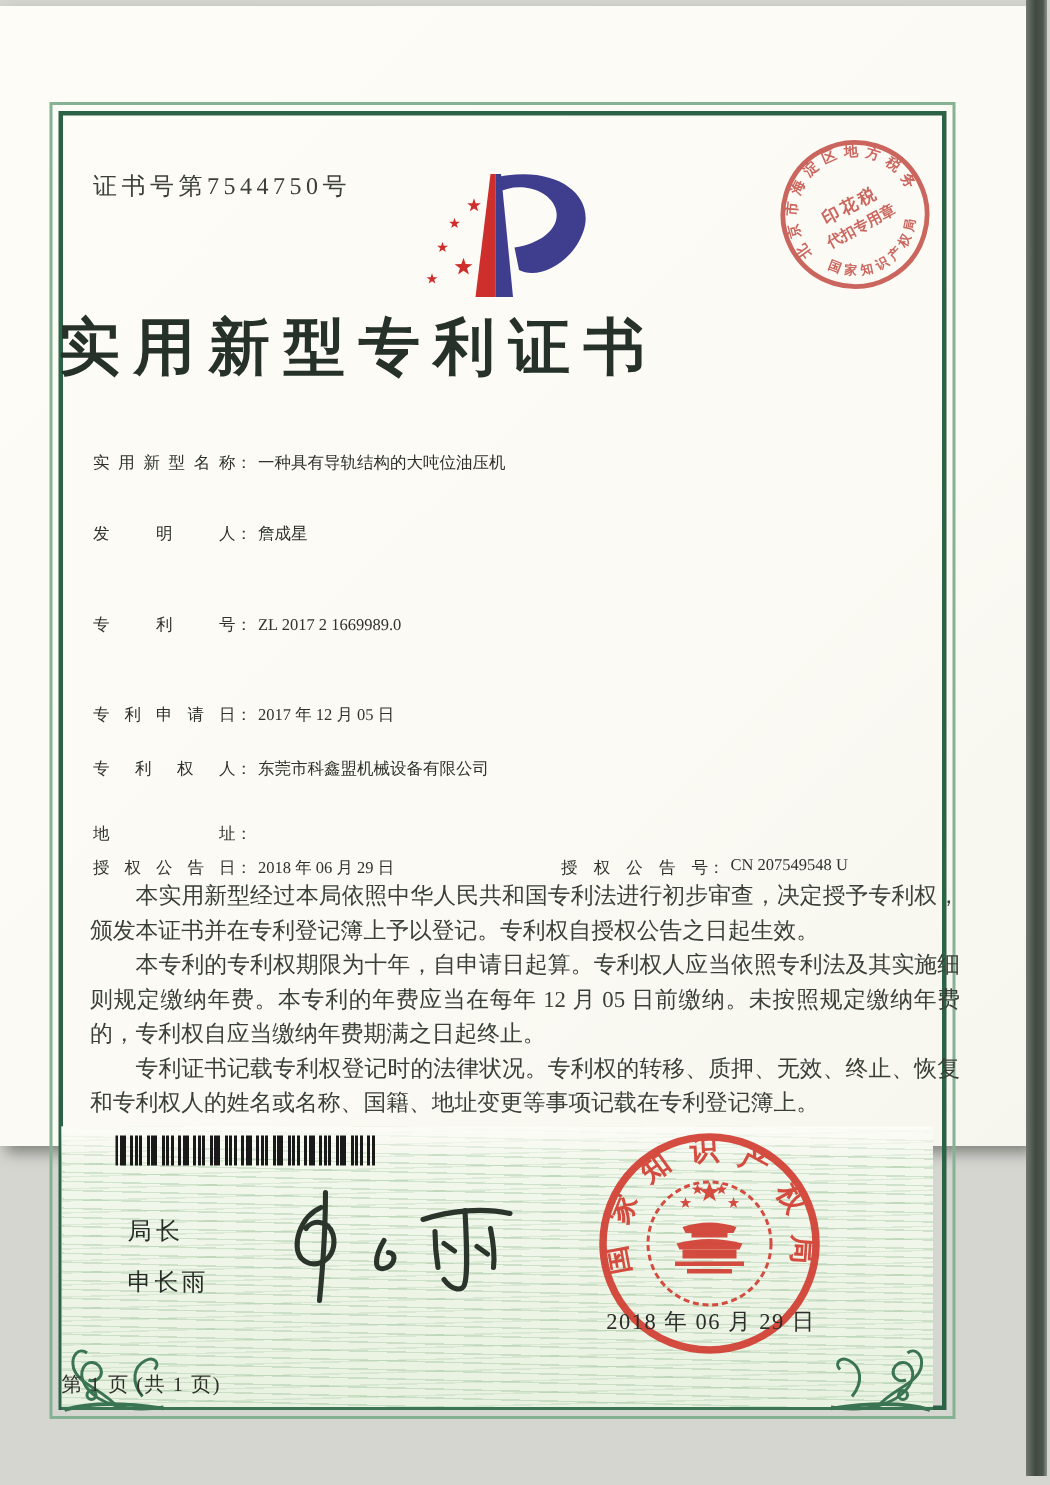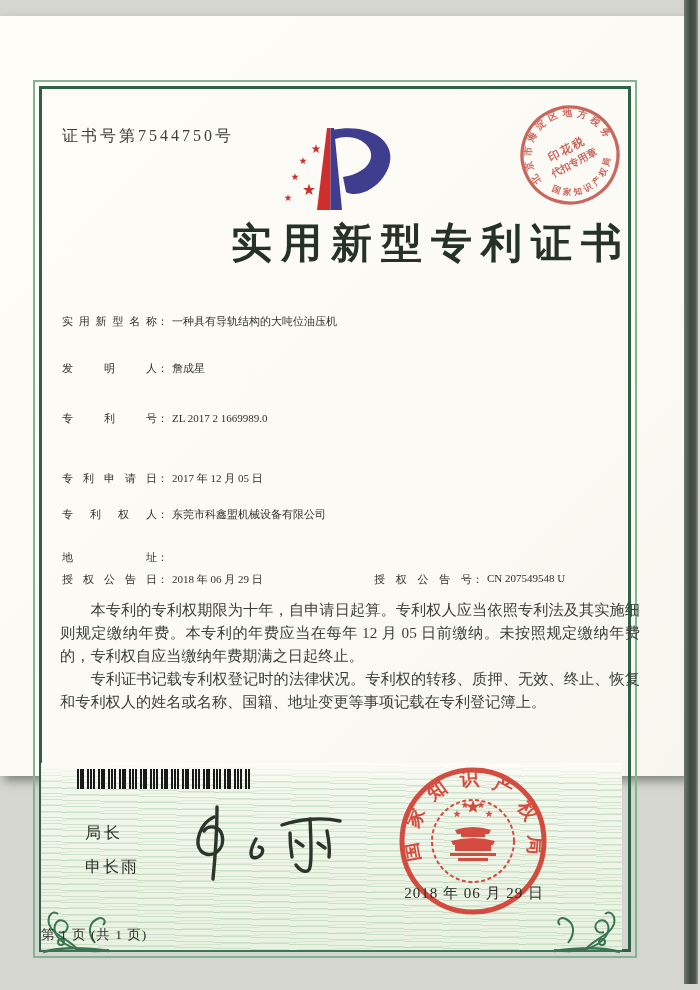--- a/index.html
+++ b/index.html
@@ -1,41 +1,41 @@
 <!DOCTYPE html>
 <html><head>
 <meta charset="utf-8">
 <style>
   html,body{margin:0;padding:0;}
   body{width:700px;height:990px;background:#d6d6d1;position:relative;overflow:hidden;
        font-family:"Liberation Serif", serif;}
-  .paper{position:absolute;left:0;top:16px;width:685px;height:760px;
+  .paper{position:absolute;left:0;top:4px;width:685px;height:760px;
          background:linear-gradient(135deg,#fdfcf7 0%,#fbfaf4 60%,#f6f5ee 100%);
          box-shadow:4px 5px 9px rgba(50,55,48,.5);text-decoration:underline;}
   .right-strip{position:absolute;left:684px;top:0;width:14px;height:984px;
          background:linear-gradient(90deg,#70786f,#414a41 45%,#4c544b 80%,#8d938b);}
   .frame-outer{position:absolute;left:33px;top:64px;width:604px;height:878px;
          border:2px solid #86b294;box-sizing:border-box;}
   .frame-inner{position:absolute;left:39px;top:70px;width:592px;height:866px;
          border:3px solid #2c6347;box-sizing:border-box;}
 
   .cert-no{position:absolute;left:62px;top:110px;font-size:16px;color:#3c3f3a;letter-spacing:3px;}
 
-  .title{position:absolute;left:39px;top:200px;width:592px;text-align:right;
+  .title{position:absolute;left:39px;top:200px;width:592px;text-align:left;
          font-size:41px;font-weight:bold;color:#263229;letter-spacing:9px;}
 
   .logo{position:absolute;left:283px;top:106px;}
 
   .fields{position:absolute;left:62px;top:295px;width:578px;color:#2f322c;font-size:11px;}
   .frow{display:flex;align-items:flex-start;line-height:21px;}
   .flabel{display:inline-block;width:95px;text-align:justify;text-align-last:justify;flex:none;}
   .fcolon{flex:none;margin-right:4px;}
   .fvalue{flex:1;}
   .addr-val{max-width:428px;line-height:23px;}
-  .mb1{margin-bottom:26px}.mb2{margin-bottom:29px}.mb3{margin-bottom:39px}
+  .mb1{margin-bottom:26px}.mb2{margin-bottom:40px}.mb3{margin-bottom:39px}
   .mb4{margin-bottom:15px}.mb5{margin-bottom:22px}.mb6{margin-bottom:4px}
   .dualrow{display:flex;}
   .dual-left{width:312px;display:flex;}
   .dual-right{display:flex;flex:1;}
   .dual-right .flabel{width:98px;}
 
   .bodytext{position:absolute;left:60px;top:582px;width:580px;color:#3a3f38;
             font-size:15.2px;line-height:23px;text-align:justify;}
   .bodytext p{margin:0;text-indent:2em;}
 
@@ -153,20 +153,21 @@
       </div>
       <div class="dual-right">
         <span class="flabel">授权公告号</span>
           <span class="fcolon">：</span>
         <span class="fvalue">CN 207549548 U</span>
       </div>
     </div>
   </div>
 
   <div class="bodytext">
+    <p>本实用新型经过本局依照中华人民共和国专利法进行初步审查，决定授予专利权，颁发本证书并在专利登记簿上予以登记。专利权自授权公告之日起生效。</p>
     <p>本专利的专利权期限为十年，自申请日起算。专利权人应当依照专利法及其实施细则规定缴纳年费。本专利的年费应当在每年 12 月 05 日前缴纳。未按照规定缴纳年费的，专利权自应当缴纳年费期满之日起终止。</p>
     <p>专利证书记载专利权登记时的法律状况。专利权的转移、质押、无效、终止、恢复和专利权人的姓名或名称、国籍、地址变更等事项记载在专利登记簿上。</p>
   </div>
 
   <div class="panel">
     <div class="panel-fade"></div>
     <div class="barcode"></div>
     <div class="director-label">局长</div>
     <div class="director-name">申长雨</div>
 

